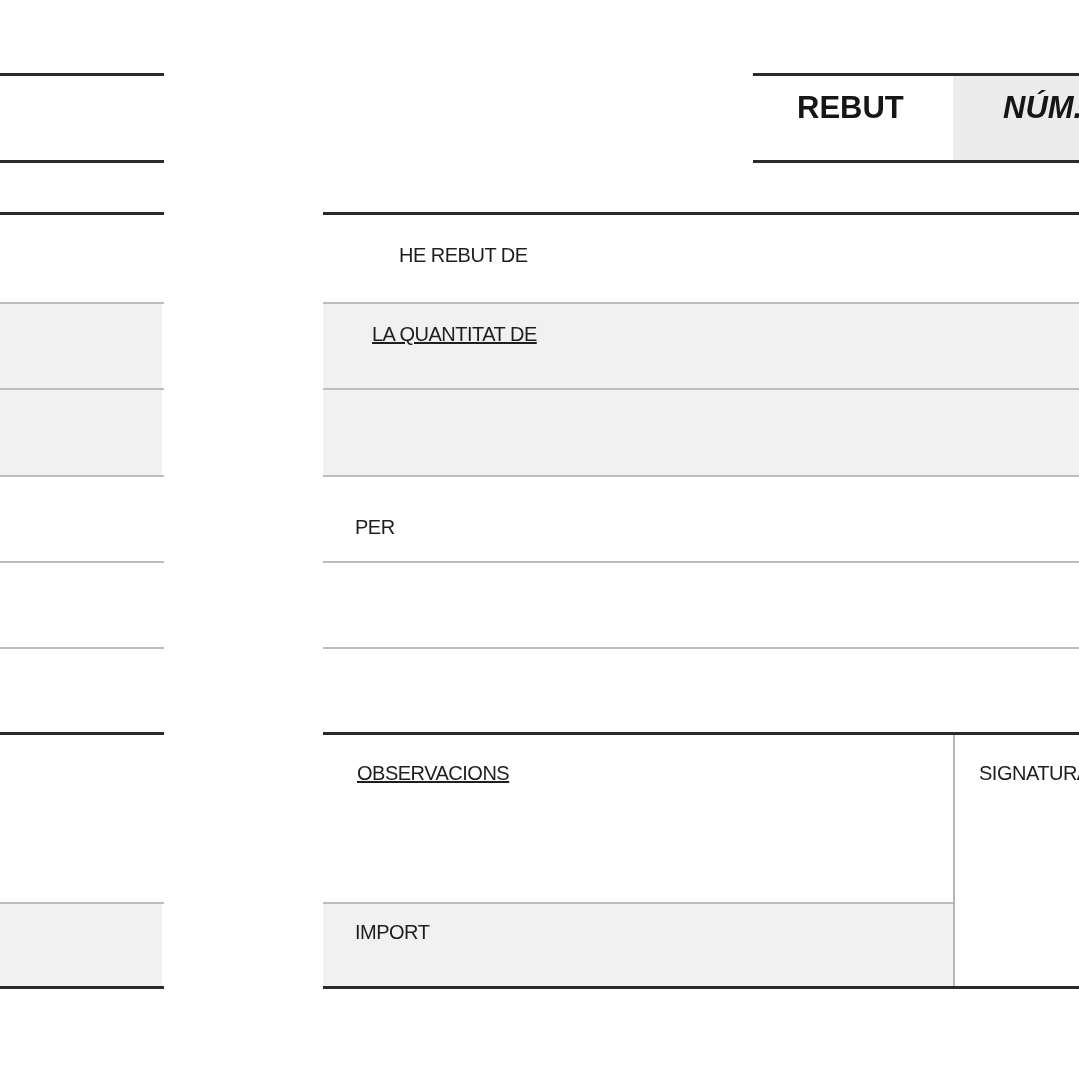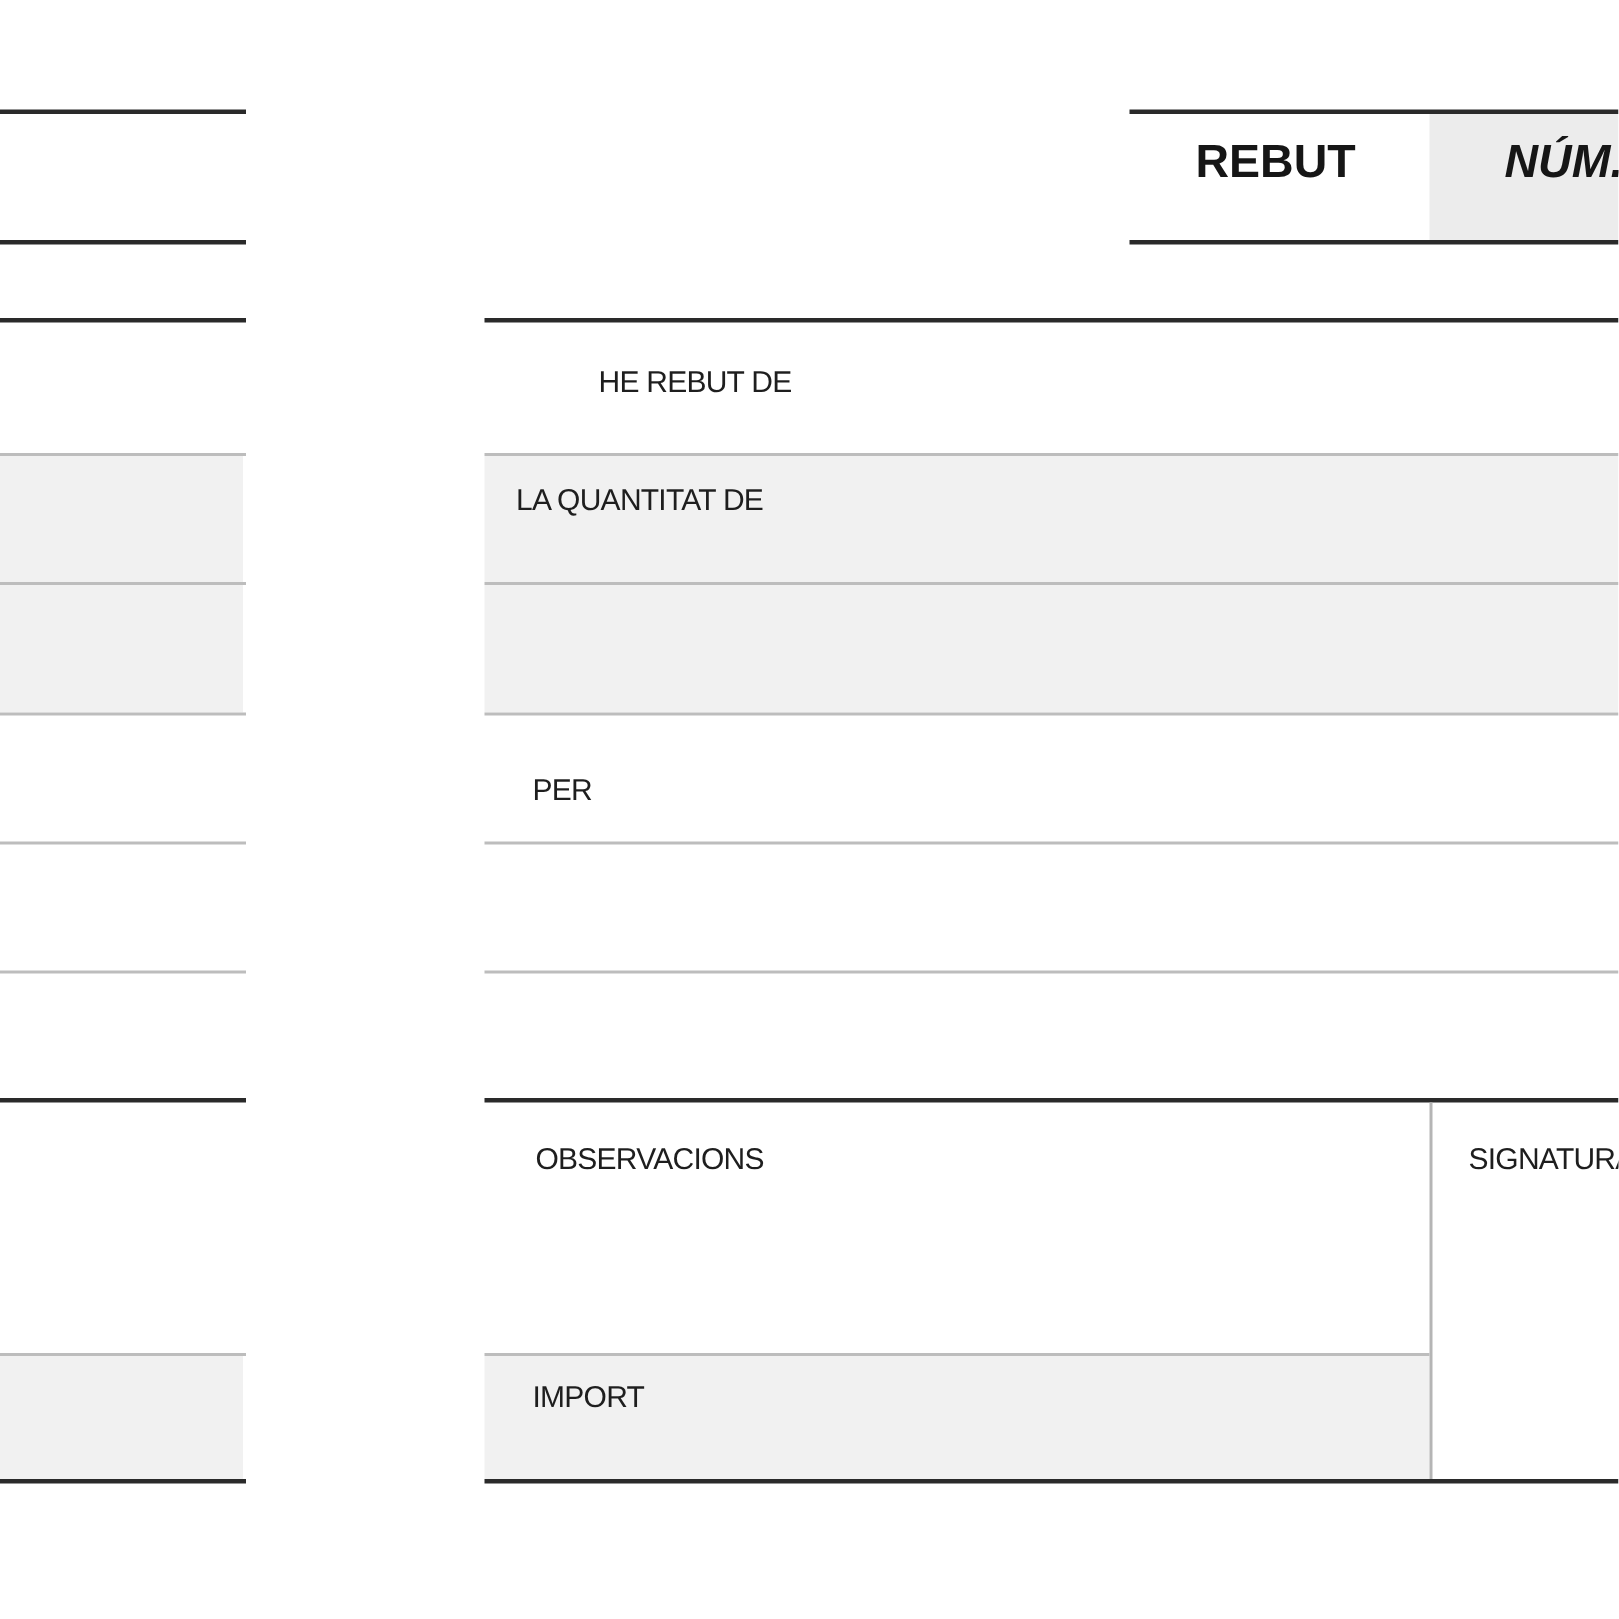--- a/index.html
+++ b/index.html
@@ -46,41 +46,41 @@
 </div>
 
 <div>
   <div class="thick" style="left:323px;top:212px;width:756px;"></div>
 
   <div class="abs" style="left:323px;top:215px;width:756px;height:87px;"></div>
   <div class="lbl" style="left:355px;top:244px;margin-left:44px;">HE REBUT DE</div>
   <div class="thin" style="left:323px;top:302px;width:756px;"></div>
 
   <div class="fill" style="left:323px;top:304px;width:756px;height:84px;"></div>
-  <div class="lbl" style="left:344px;top:323px;">LA QUANTITAT DE</div>
+  <div class="lbl" style="left:372px;top:323px;text-decoration:underline;">LA QUANTITAT DE</div>
   <div class="thin" style="left:323px;top:388px;width:756px;"></div>
 
   <div class="fill" style="left:323px;top:390px;width:756px;height:85px;"></div>
   <div class="thin" style="left:323px;top:475px;width:756px;"></div>
 
   <div class="abs" style="left:323px;top:477px;width:756px;height:84px;"></div>
   <div class="lbl" style="left:355px;top:516px;">PER</div>
   <div class="thin" style="left:323px;top:561px;width:756px;"></div>
 
   <div class="abs" style="left:323px;top:563px;width:756px;height:84px;"></div>
   <div class="thin" style="left:323px;top:647px;width:756px;"></div>
 
   <div class="abs" style="left:323px;top:649px;width:756px;height:83px;"></div>
 </div>
 
 <div>
   <div class="thick" style="left:323px;top:732px;width:756px;"></div>
 
   <div class="abs" style="left:323px;top:735px;width:630px;height:167px;"></div>
-  <div class="lbl" style="left:357px;top:762px;">OBSERVACIONS</div>
+  <div class="lbl" style="left:357px;top:762px;text-decoration:underline;">OBSERVACIONS</div>
 
   <div class="thin" style="left:323px;top:902px;width:630px;"></div>
   <div class="fill" style="left:323px;top:904px;width:630px;height:82px;"></div>
   <div class="lbl bold" style="left:355px;top:921px;">IMPORT</div>
 
   <div class="vline" style="left:953px;top:735px;height:251px;"></div>
   <div class="abs" style="left:955px;top:735px;width:124px;height:251px;"></div>
   <div class="lbl" style="left:979px;top:762px;white-space:nowrap;">SIGNATURA</div>
 
   <div class="thick" style="left:323px;top:986px;width:756px;"></div>

